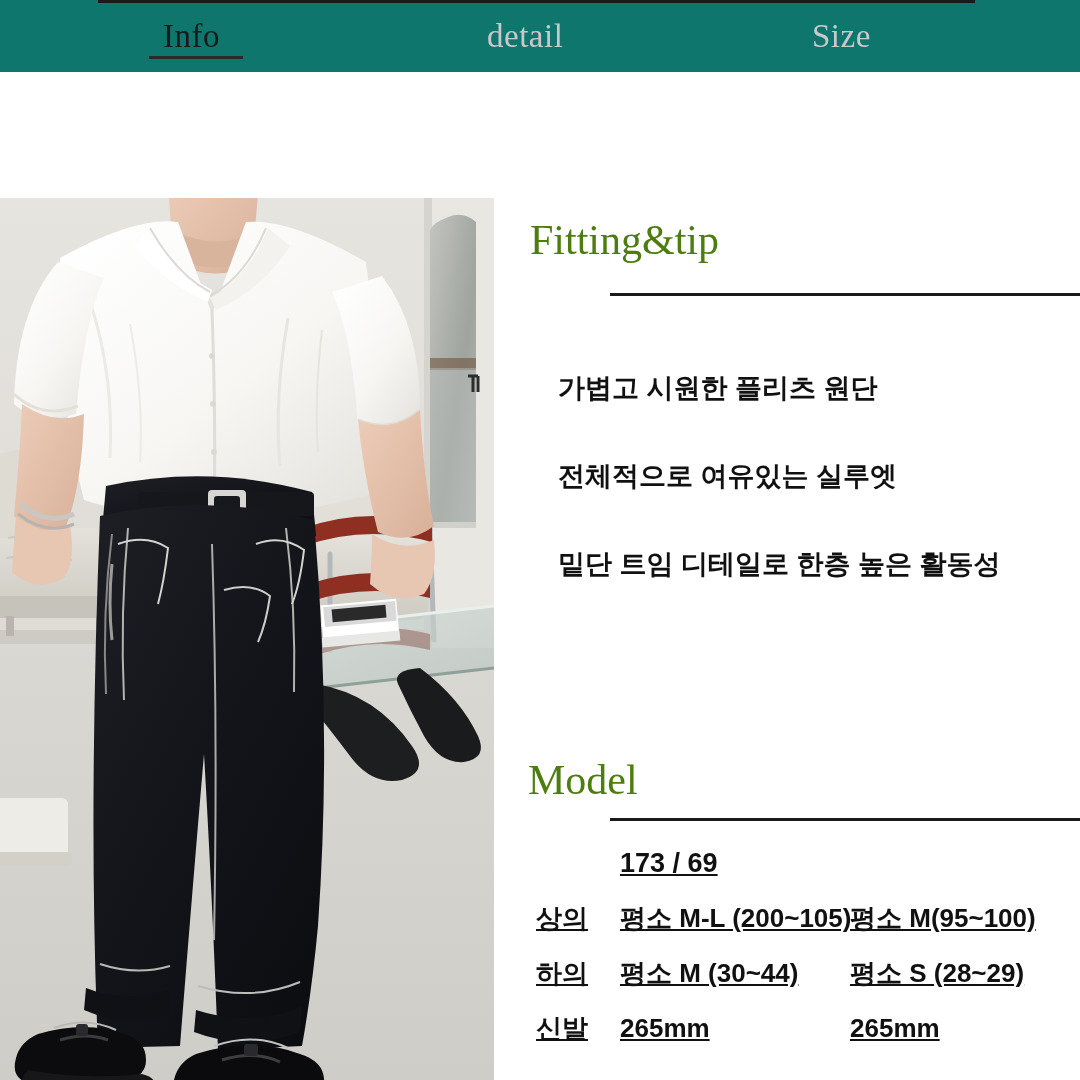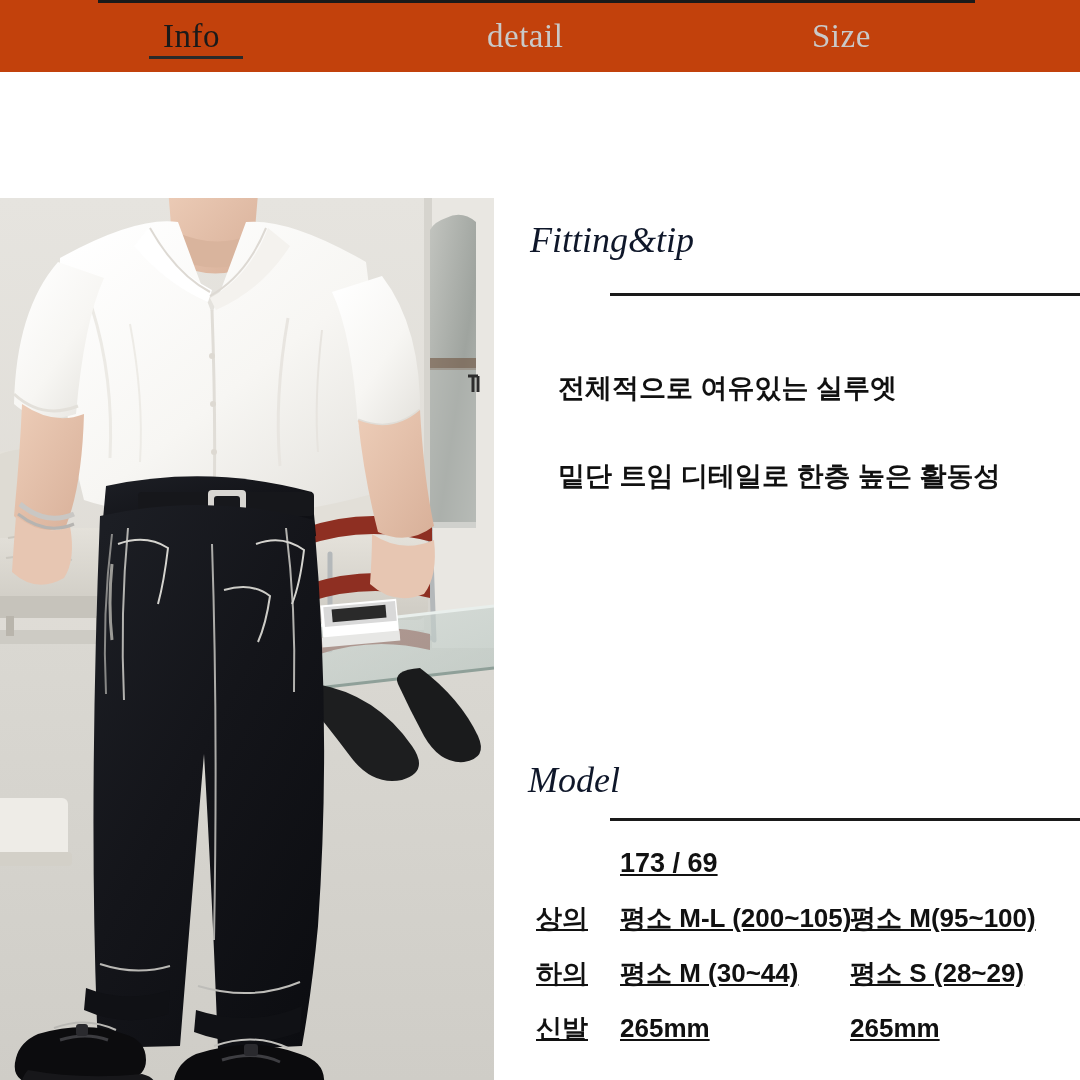--- a/index.html
+++ b/index.html
@@ -18,21 +18,21 @@
     height: 1080px;
     background: #ffffff;
   }
 
   
   .tabbar {
     position: absolute;
     left: 0; top: 0;
     width: 1080px;
     height: 72px;
-    background: #c2410c;
+    background: #0f766e;
   }
   .tabbar-topline {
     position: absolute;
     left: 98px; top: 0;
     width: 877px;
     height: 3px;
     background: #1a1a1a;
   }
   .tab {
     position: absolute;
@@ -67,25 +67,24 @@
   
   .content {
     position: absolute;
     left: 494px; top: 198px;
     width: 586px; height: 882px;
   }
 
   .section-title {
     position: absolute;
     font-family: "Liberation Serif", serif;
-    font-size: 36px;
+    font-size: 42px;
     line-height: 40px;
-    color: #0f172a;
+    color: #4d7c0f;
     white-space: nowrap;
-    font-style: italic;
   }
   .title-fitting { left: 36px; top: 22px; }
   .title-model   { left: 34px; top: 562px; }
 
   .rule {
     position: absolute;
     left: 116px;
     width: 470px;
     height: 3px;
     background: #1a1a1a;
@@ -329,20 +328,21 @@
       <ellipse cx="256" cy="922" rx="96" ry="12" fill="#b9b7b1" opacity="0.32"></ellipse>
     </svg>
   </div>
 
   <div class="content">
 
     <div class="section-title title-fitting">Fitting&amp;tip</div>
     <div class="rule rule-fitting"></div>
 
     <div class="bullets">
+      <div class="bullet">가볍고 시원한 플리츠 원단</div>
       <div class="bullet">전체적으로 여유있는 실루엣</div>
       <div class="bullet">밑단 트임 디테일로 한층 높은 활동성</div>
     </div>
 
     <div class="section-title title-model">Model</div>
     <div class="rule rule-model"></div>
 
     <div class="model-table">
       <div class="model-row model-head">
         <div class="cell col-label"></div>

